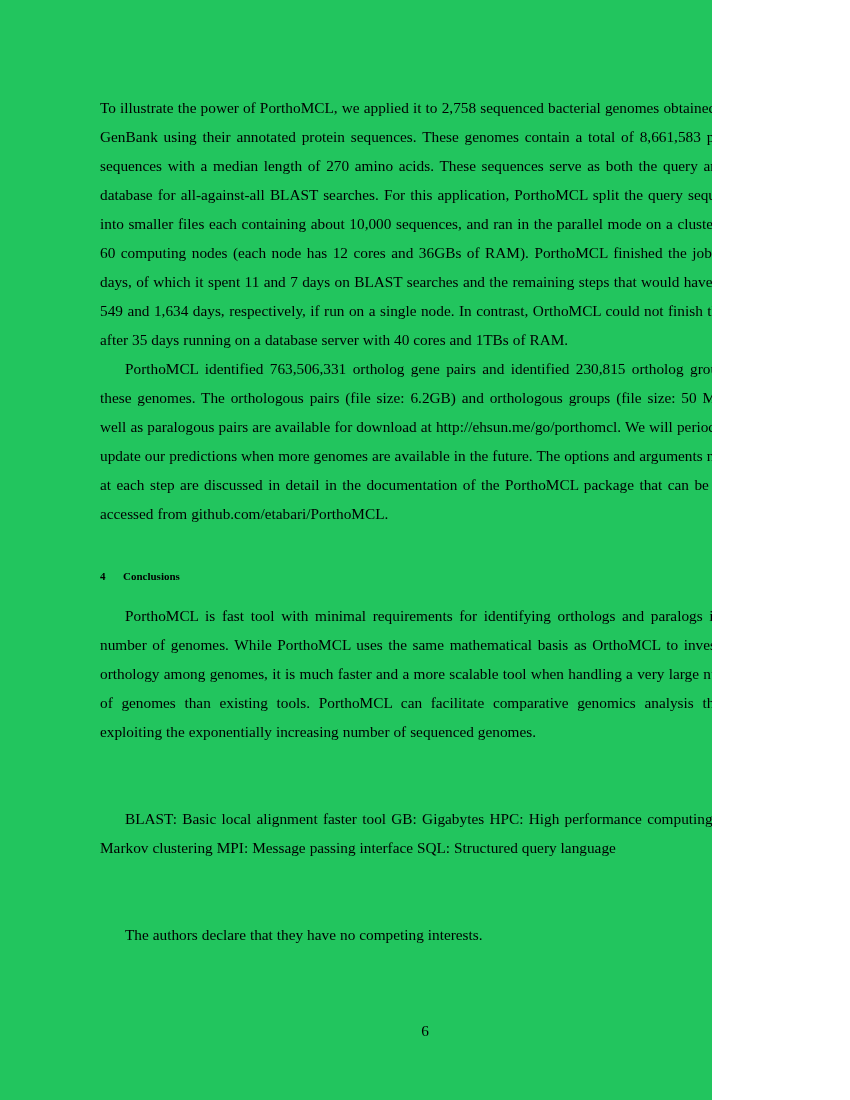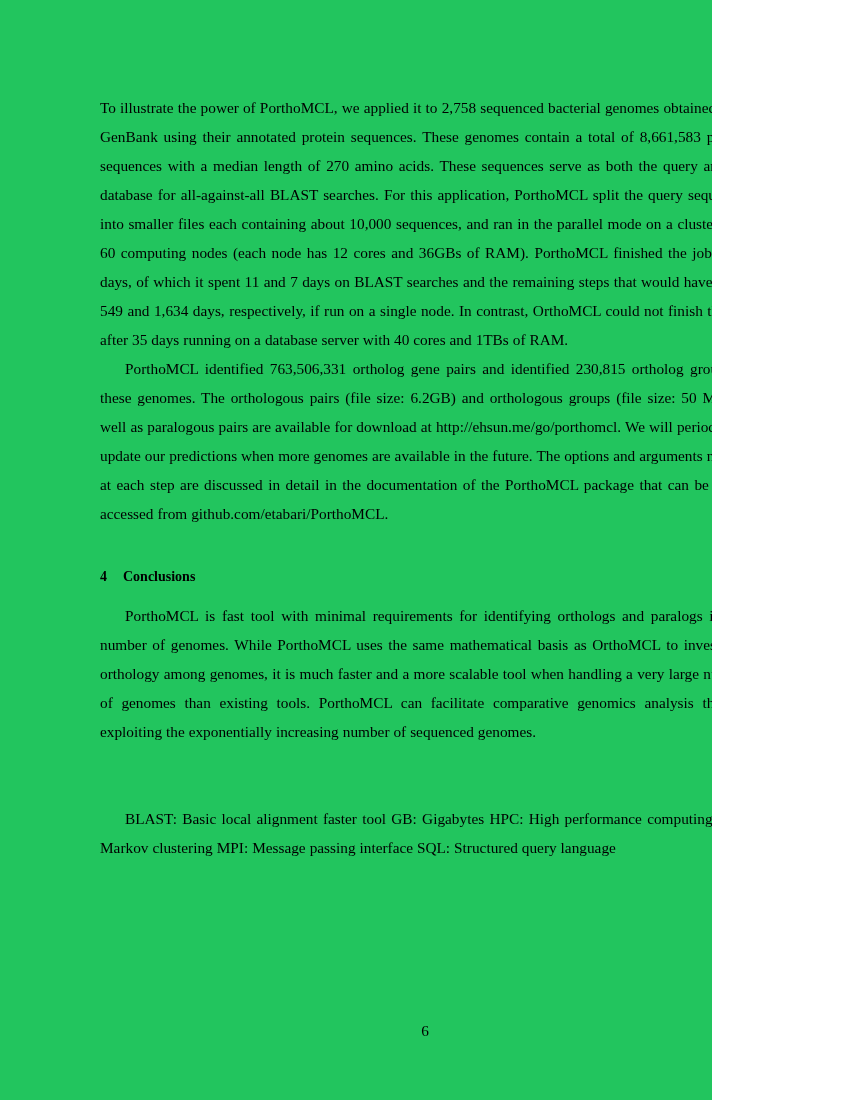--- a/index.html
+++ b/index.html
@@ -37,21 +37,21 @@
     text-align: justify;
     text-justify: inter-word;
     hyphens: none;
     word-spacing: 0.01em;
   }
   p.indent {
     text-indent: 25px;
   }
   h2.section-heading {
     margin: 0;
-    font-size: 14px;
+    font-size: 11px;
     font-weight: bold;
     line-height: 29px;
     text-align: left;
   }
   h2.section-heading .secnum {
     display: inline-block;
     min-width: 23px;
   }
   .gap-before-heading {
     height: 48px;
@@ -97,17 +97,18 @@
 
     <div class="gap-after-heading"></div>
 
     <p class="body-text indent">BLAST: Basic local alignment faster tool GB: Gigabytes HPC: High performance computingMCL: Markov clustering MPI: Message passing interface SQL: Structured query language</p>
 
     <div class="gap-before-heading"></div>
 
 
     <div class="gap-after-heading"></div>
 
+    <p class="body-text indent">The authors declare that they have no competing interests.</p>
 
   </div>
 
   <div class="page-number">6</div>
 </div>
 
 </body></html>

